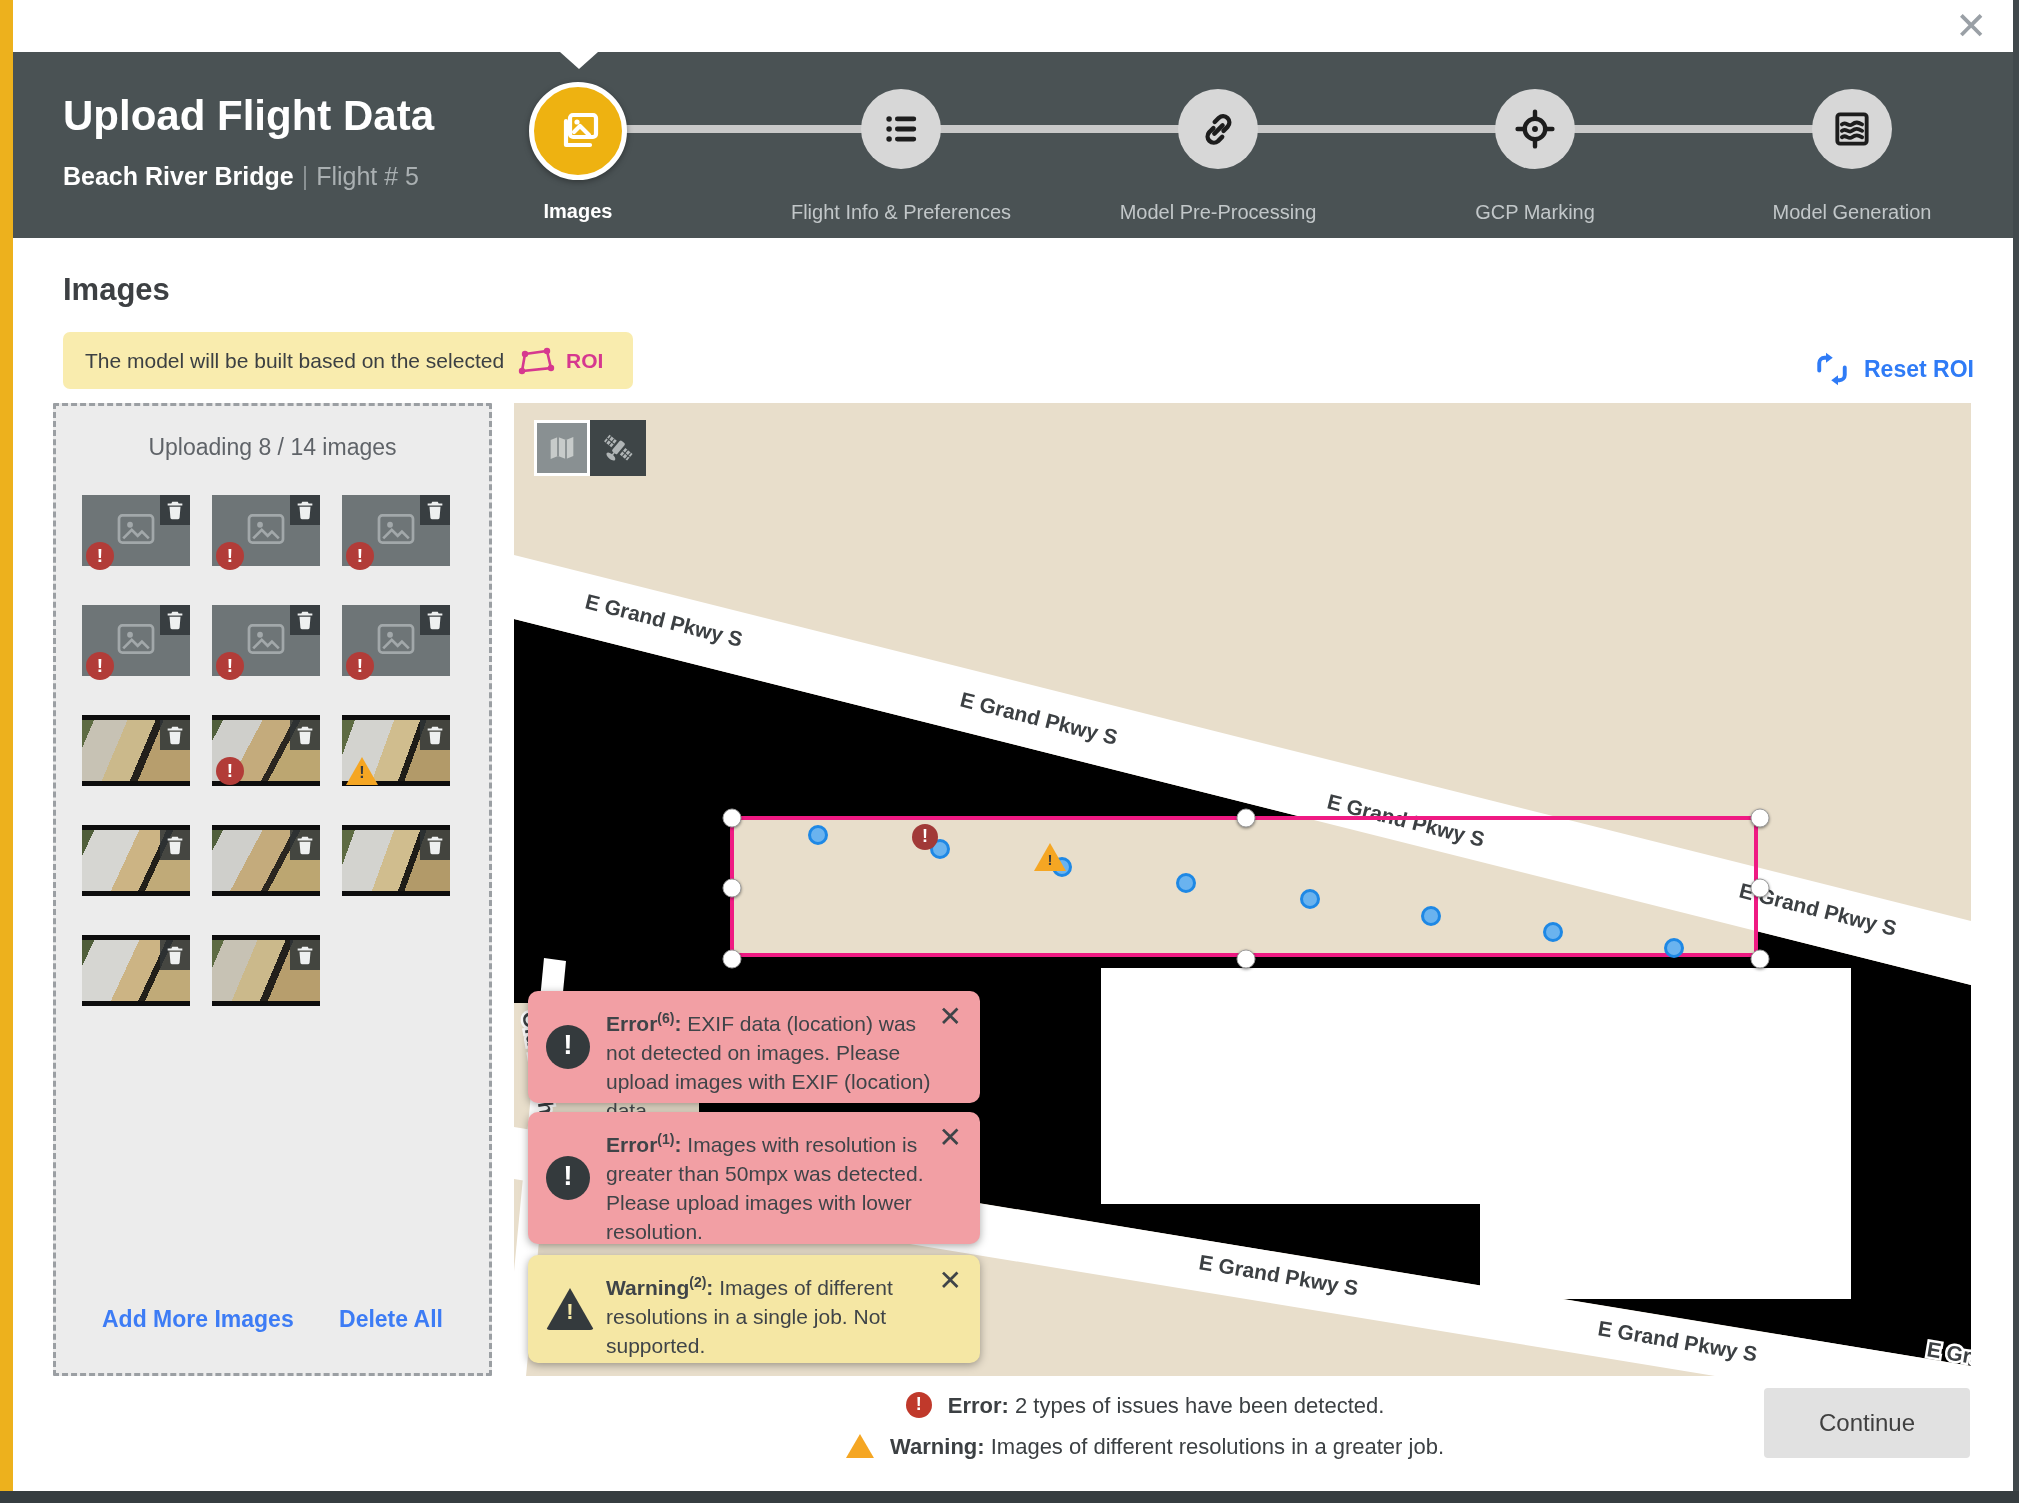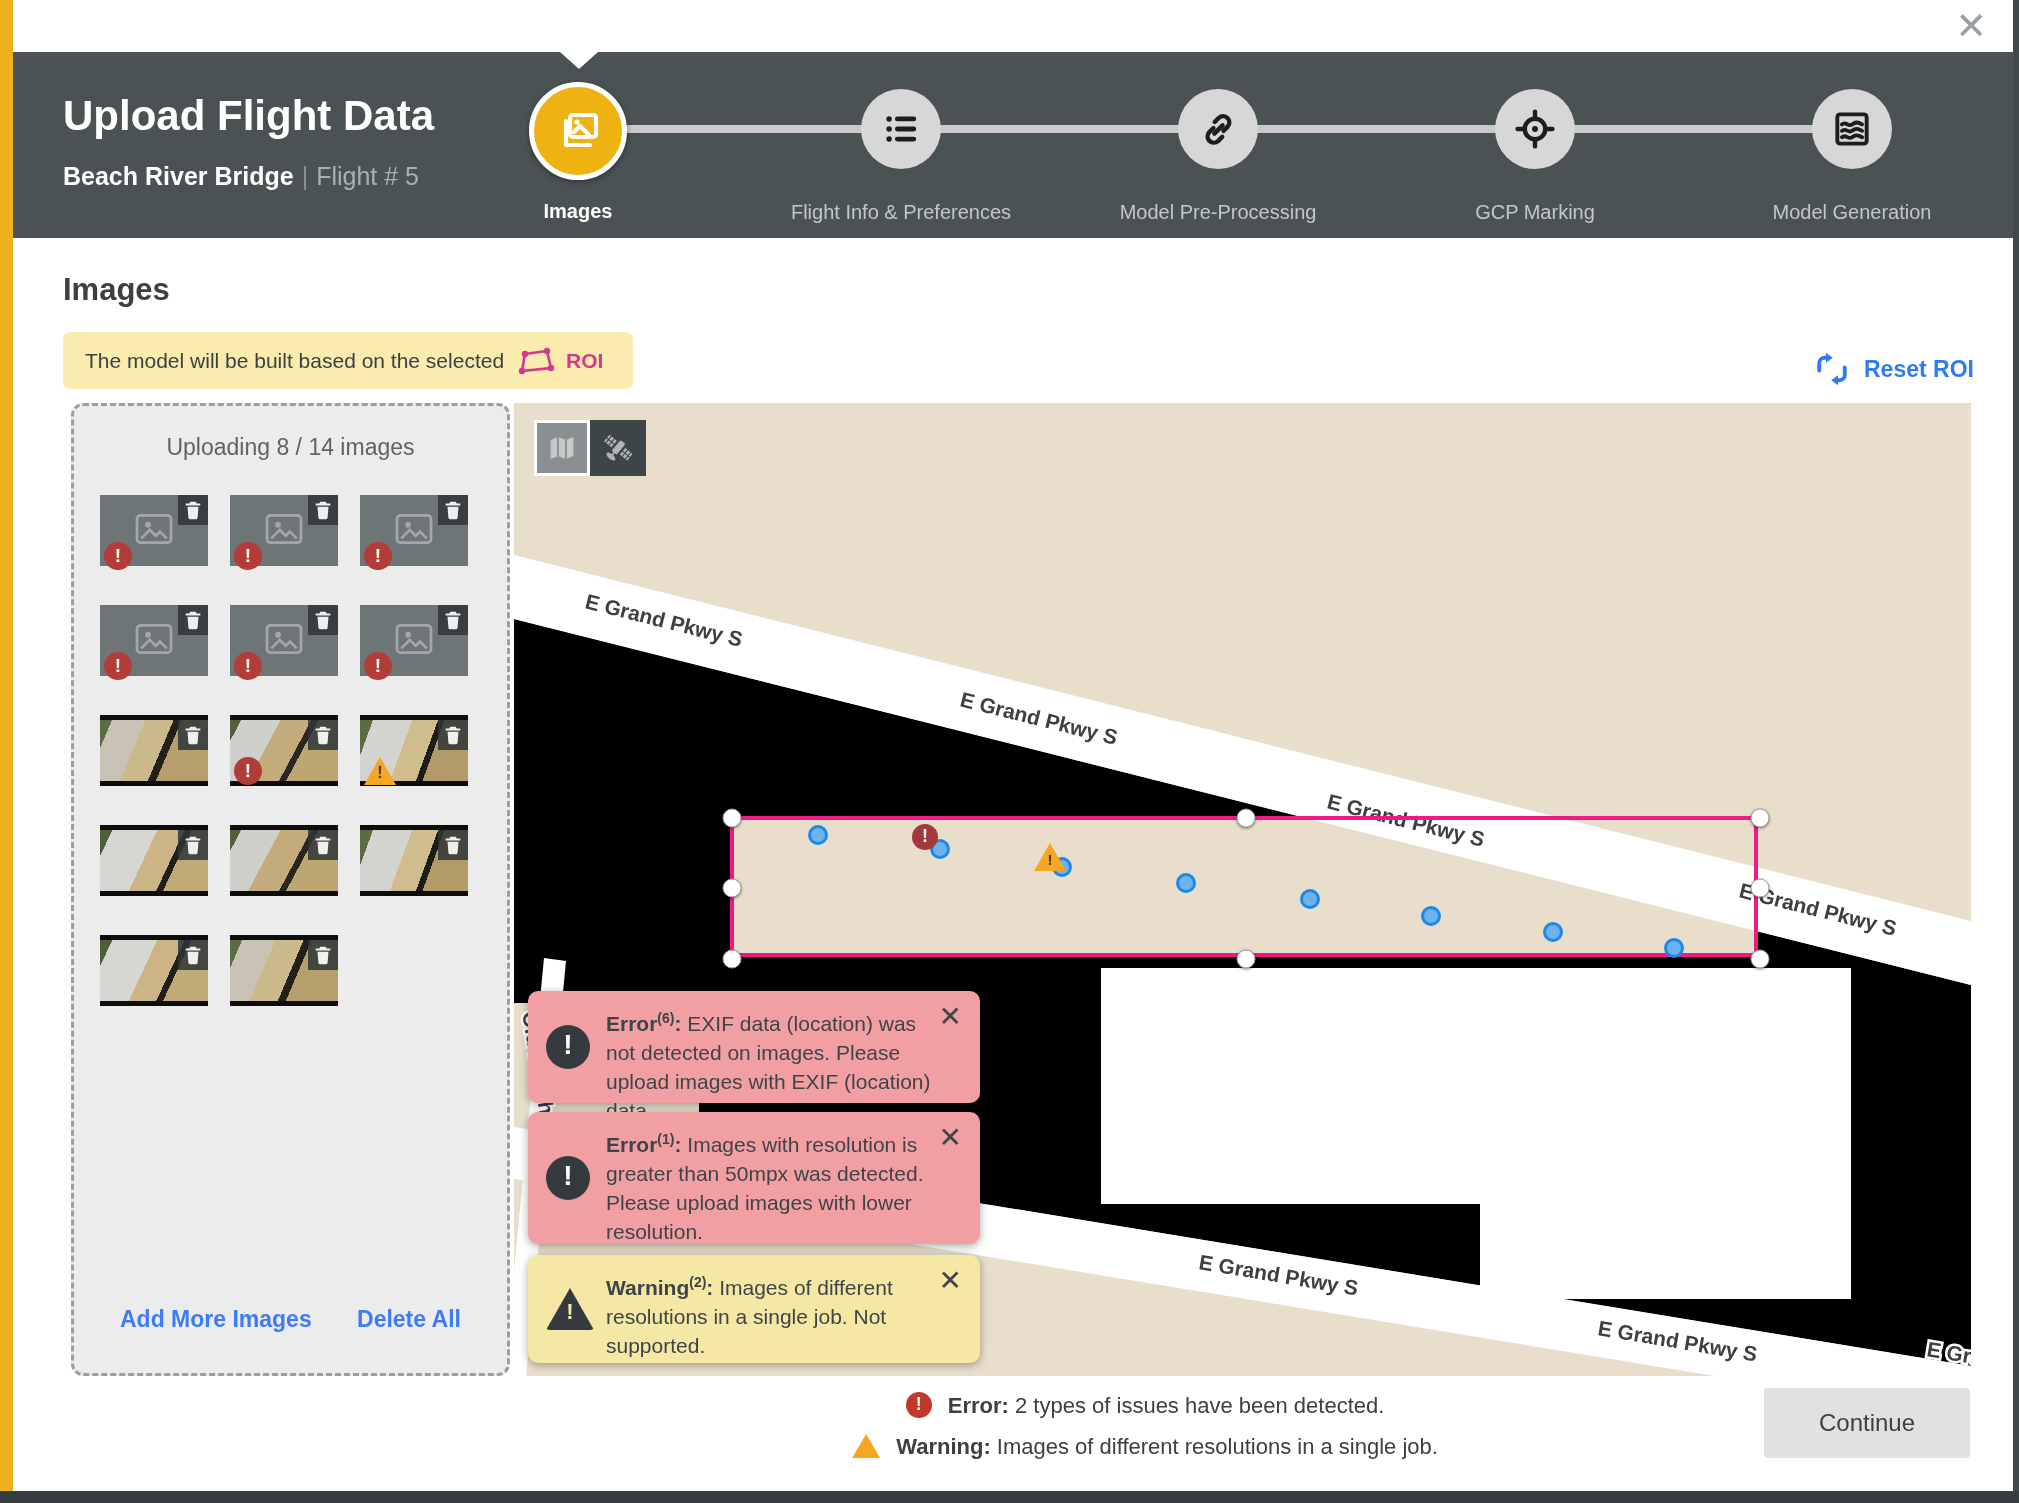--- a/index.html
+++ b/index.html
@@ -35,22 +35,22 @@
   .ic-white-f{fill:#fff;stroke:none;}
   
   .page-h{position:absolute;left:63px;top:272px;font-size:31px;font-weight:bold;color:#3d4043;}
   .banner{position:absolute;left:63px;top:332px;width:570px;height:57px;background:#f9ecae;border-radius:7px;
           display:flex;align-items:center;padding:17px 22px;box-sizing:border-box;font-size:21px;color:#3c4043;}
   .banner svg{margin:0 10px 0 12px;}
   .banner .roi-word{color:#d6388f;font-weight:bold;font-size:21px;}
   .reset-roi{position:absolute;left:1808px;top:350px;display:flex;align-items:center;gap:14px;color:#2f7bf6;
              font-size:23px;font-weight:bold;background:none;border:none;cursor:pointer;font-family:"Liberation Sans",sans-serif;}
   
-  .panel{position:absolute;left:71px;top:403px;width:439px;height:973px;background:#ececec;
-         border:3px dashed #9b9fa3;border-radius:12px;box-sizing:border-box;}
+  .panel{position:absolute;left:53px;top:403px;width:439px;height:973px;background:#ececec;
+         border:3px dashed #9b9fa3;border-radius:1px;box-sizing:border-box;}
   .panel-title{margin-top:28px;text-align:center;font-size:23px;color:#5f6368;}
   .thumb-grid{display:grid;grid-template-columns:repeat(3,108px);gap:39px 22px;margin:34px 0 0 26px;}
   .thumb{position:relative;width:108px;height:71px;background:#6e7577;}
   .thumb.photo{border-top:5px solid #0d0d0d;border-bottom:5px solid #0d0d0d;height:61px;}
   .thumb .ph-ic{position:absolute;left:50%;top:50%;transform:translate(-50%,-50%);}
   .trash{position:absolute;right:0;top:0;width:30px;height:30px;background:rgba(47,53,55,.85);
          border:none;padding:4px;cursor:pointer;}
   .trash svg{width:100%;height:100%;display:block;}
   .badge{position:absolute;z-index:3;}
   .badge.err{left:4px;bottom:-4px;width:28px;height:28px;border-radius:50%;background:#b23c38;}
@@ -482,16 +482,16 @@
   </div>
 
   <div class="foot-line f1">
     <span class="f-err-ic"></span>
     <b>Error:</b>
     <span>2 types of issues have been detected.</span>
   </div>
   <div class="foot-line f2">
     <span class="f-warn-ic"></span>
     <b>Warning:</b>
-    <span>Images of different resolutions in a single job.</span>
+    <span>Images of different resolutions in a greater job.</span>
   </div>
   <button class="continue" disabled="">Continue</button>
 </div>
 
 </body></html>

